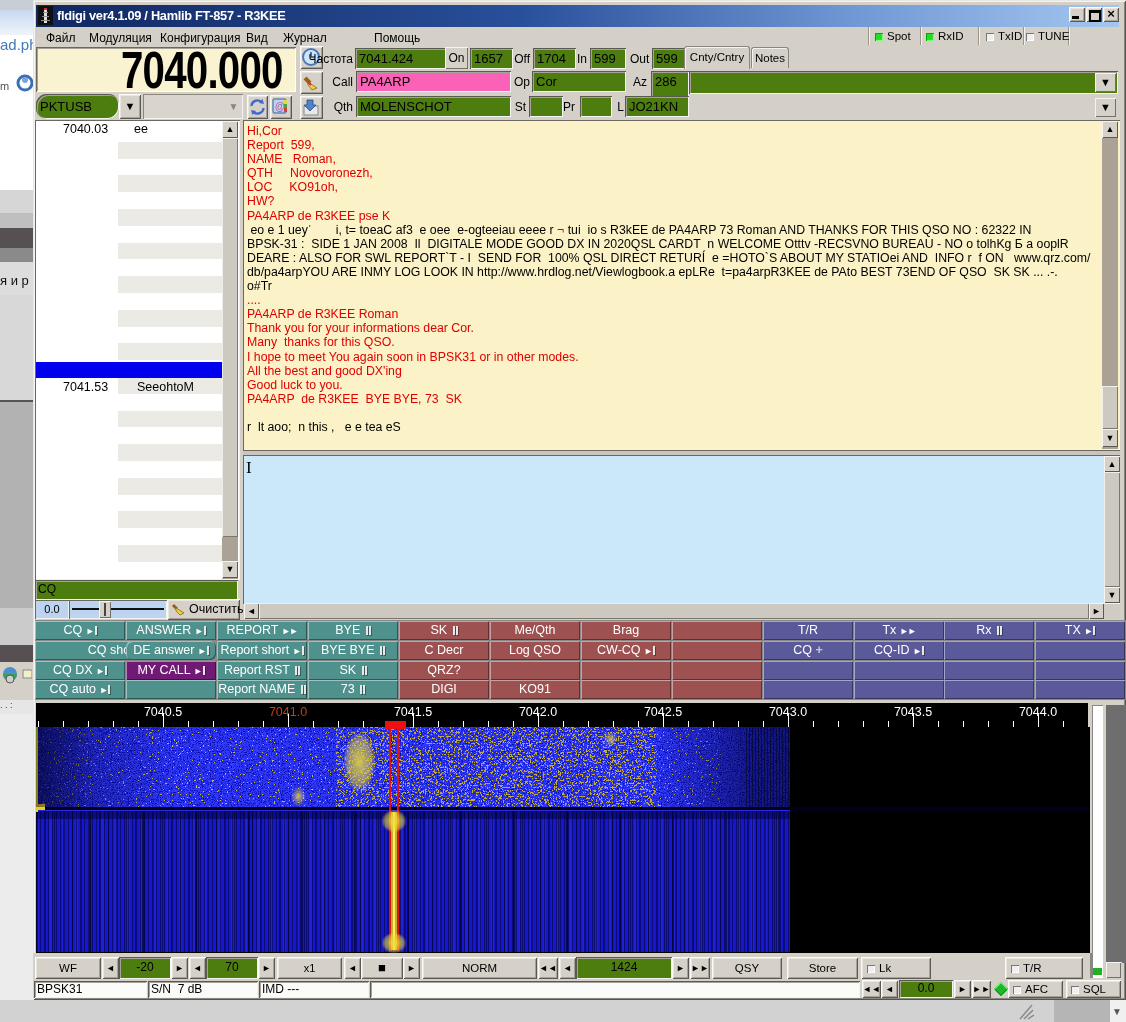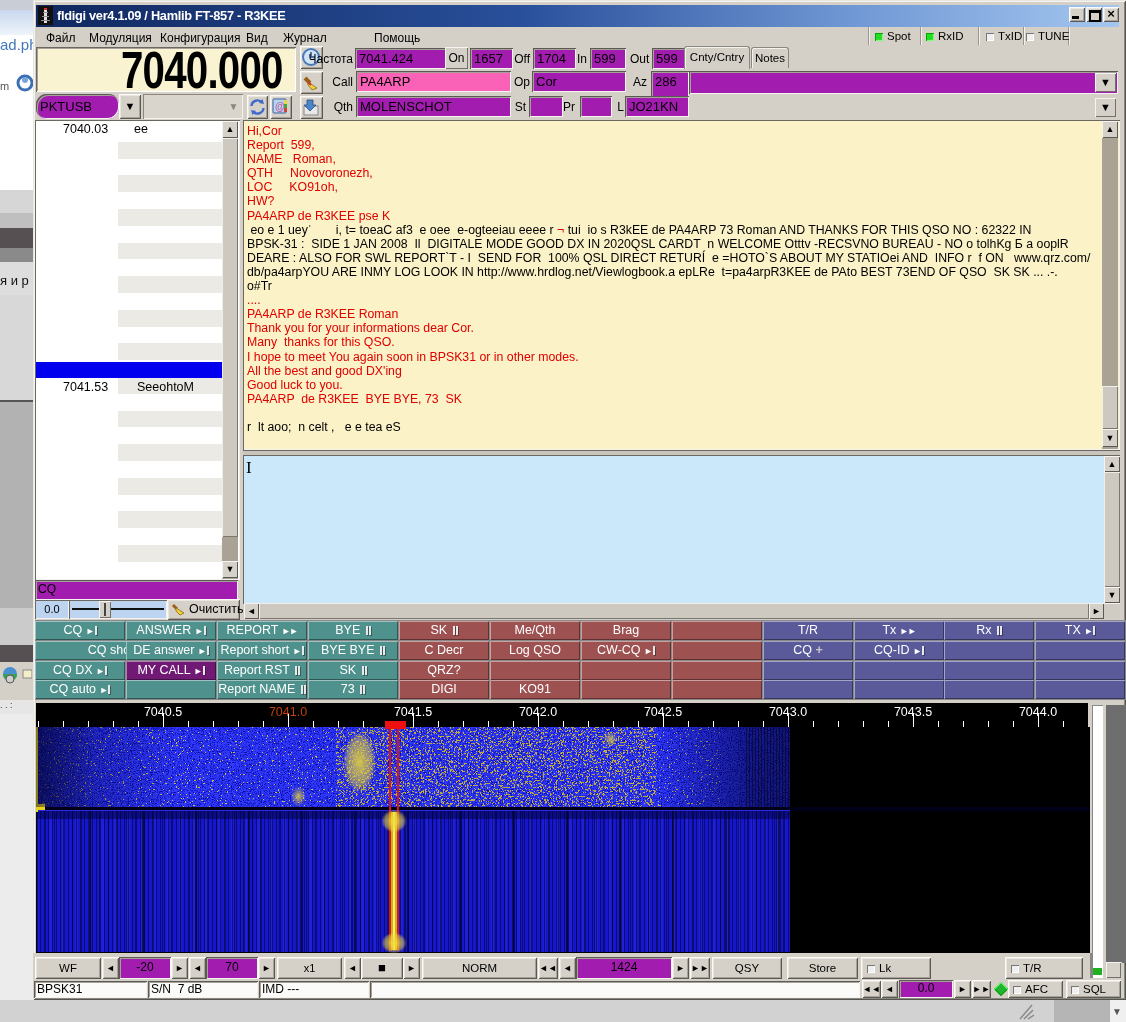--- a/index.html
+++ b/index.html
@@ -1,19 +1,19 @@
 <!DOCTYPE html>
 <html><head><meta charset="utf-8">
 <style>
 html,body{margin:0;padding:0;}
 #c{position:relative;width:1126px;height:1022px;background:#ebebeb;overflow:hidden;font-family:"Liberation Sans",sans-serif;}
 .a{position:absolute;}
 .up{background:#d5d1c9;box-shadow:inset 1px 1px 0 #fbfaf6,inset -1px -1px 0 #5c5954,inset 2px 2px 0 #e9e6e0,inset -2px -2px 0 #a6a29a;}
 .up1{background:#d5d1c9;box-shadow:inset 1px 1px 0 #f6f4f0,inset -1px -1px 0 #73706a;}
-.dn{background:#a21caf;box-shadow:inset 1px 1px 0 #5c5954,inset -1px -1px 0 #f6f4f0,inset 2px 2px 0 #a6a29a;}
+.dn{background:#4d7c0f;box-shadow:inset 1px 1px 0 #5c5954,inset -1px -1px 0 #f6f4f0,inset 2px 2px 0 #a6a29a;}
 .lbl{font-size:12px;color:#000;line-height:22px;text-align:right;}
 .inp{font-size:13px;color:#000;line-height:21px;padding-left:4px;white-space:nowrap;overflow:hidden;}
 .mb{color:#fff;font-size:12.5px;text-align:center;box-shadow:inset 1px 1px 0 rgba(255,255,255,.45),inset -1px -1px 0 rgba(0,0,0,.4);white-space:nowrap;overflow:hidden;}
 .pbar{display:inline-block;width:2px;height:9px;background:#e8e8e8;margin-left:1px;vertical-align:-1px;box-shadow:1px 1px 0 rgba(0,0,0,.35);}
 .pb2{display:inline-block;width:2px;height:9px;background:#e8e8e8;margin-left:2px;vertical-align:-1px;box-shadow:1px 1px 0 rgba(0,0,0,.35);}
 .tri{font-size:9px;letter-spacing:-1px;}
 .chk{display:inline-block;width:8px;height:8px;background:#efefef;box-shadow:inset 1px 1px 0 #777,inset -1px -1px 0 #fff;margin-right:4px;vertical-align:-1px;}
 .led{display:inline-block;width:8px;height:8px;background:#22dd22;box-shadow:inset 1px 1px 0 #0a0,inset -1px -1px 1px #8f8;margin-right:4px;vertical-align:-1px;}
 .sb{background:#d5d1c9;box-shadow:inset 1px 1px 0 #f6f4f0,inset -1px -1px 0 #5c5954;text-align:center;color:#000;}
 </style></head><body>
@@ -215,21 +215,21 @@
 o#Tr</span>
 ....
 PA4ARP de R3KEE Roman
 Thank you for your informations dear Cor.
 Many  thanks for this QSO.
 I hope to meet You again soon in BPSK31 or in other modes.
 All the best and good DX'ing
 Good luck to you.
 PA4ARP  de R3KEE  BYE BYE, 73  SK
 
-<span style="color:#000">r  lt aoo;  n celt ,   e e tea eS</span></div>
+<span style="color:#000">r  lt aoo;  n this ,   e e tea eS</span></div>
 
 <div class="a" style="left:1102px;top:121px;width:16px;height:328px;background:#a9a295;"></div>
 <div class="a sb" style="left:1102px;top:121px;width:16px;height:17px;font-size:9px;line-height:17px;">▲</div>
 <div class="a" style="left:1102px;top:386px;width:16px;height:43px;background:#cdc9c0;box-shadow:inset 1px 1px 0 #f0eee9,inset -1px -1px 0 #7a776f;"></div>
 <div class="a sb" style="left:1102px;top:429px;width:16px;height:18px;font-size:9px;line-height:18px;">▼</div>
 <div class="a" style="left:243px;top:450px;width:877px;height:5px;background:#c9c5bd;box-shadow:inset 0 1px 0 #6b6862;"></div>
 
 <div class="a" style="left:243px;top:455px;width:877px;height:149px;background:#cae8f9;box-shadow:inset 1px 1px 0 #6b6862,inset -1px -1px 0 #f4f2ee;"></div>
 <div class="a" style="left:246px;top:458px;width:12px;height:18px;font-family:'Liberation Serif',serif;font-size:17px;color:#000;">I</div>
 <div class="a" style="left:1104px;top:456px;width:16px;height:147px;background:#cdc9c0;"></div>
@@ -249,21 +249,21 @@
 <div class="a mb" style="left:308px;top:621px;width:90px;height:19px;line-height:19px;background:#4f918c;">BYE <span class="pb2"></span><span class="pbar" style="margin-left:1px;"></span></div>
 <div class="a mb" style="left:399px;top:621px;width:90px;height:19px;line-height:19px;background:#9d5151;">SK <span class="pb2"></span><span class="pbar" style="margin-left:1px;"></span></div>
 <div class="a mb" style="left:490px;top:621px;width:90px;height:19px;line-height:19px;background:#9d5151;">Me/Qth</div>
 <div class="a mb" style="left:581px;top:621px;width:90px;height:19px;line-height:19px;background:#9d5151;">Brag</div>
 <div class="a mb" style="left:672px;top:621px;width:90px;height:19px;line-height:19px;background:#9d5151;"></div>
 <div class="a mb" style="left:763px;top:621px;width:90px;height:19px;line-height:19px;background:#5a5a9b;">T/R</div>
 <div class="a mb" style="left:854px;top:621px;width:90px;height:19px;line-height:19px;background:#5a5a9b;">Tx <span class="tri">►►</span></div>
 <div class="a mb" style="left:944px;top:621px;width:90px;height:19px;line-height:19px;background:#5a5a9b;">Rx <span class="pb2"></span><span class="pbar" style="margin-left:1px;"></span></div>
 <div class="a mb" style="left:1035px;top:621px;width:90px;height:19px;line-height:19px;background:#5a5a9b;">TX <span class="tri">►</span><span class="pbar"></span></div>
 <div class="a mb" style="left:35px;top:641px;width:90px;height:19px;line-height:19px;background:#4f918c;padding-left:40px;">CQ short <span class="tri">►</span><span class="pbar"></span></div>
-<div class="a mb" style="left:126px;top:641px;width:90px;height:19px;line-height:19px;background:#4f918c;">DE answer <span class="tri">►</span><span class="pbar"></span></div>
+<div class="a mb" style="left:126px;top:641px;width:90px;height:19px;line-height:19px;background:#4f918c;border-radius:6px;">DE answer <span class="tri">►</span><span class="pbar"></span></div>
 <div class="a mb" style="left:217px;top:641px;width:90px;height:19px;line-height:19px;background:#4f918c;">Report short <span class="tri">►</span><span class="pbar"></span></div>
 <div class="a mb" style="left:308px;top:641px;width:90px;height:19px;line-height:19px;background:#4f918c;">BYE BYE <span class="pb2"></span><span class="pbar" style="margin-left:1px;"></span></div>
 <div class="a mb" style="left:399px;top:641px;width:90px;height:19px;line-height:19px;background:#9d5151;">C Decr</div>
 <div class="a mb" style="left:490px;top:641px;width:90px;height:19px;line-height:19px;background:#9d5151;">Log QSO</div>
 <div class="a mb" style="left:581px;top:641px;width:90px;height:19px;line-height:19px;background:#9d5151;">CW-CQ <span class="tri">►</span><span class="pbar"></span></div>
 <div class="a mb" style="left:672px;top:641px;width:90px;height:19px;line-height:19px;background:#9d5151;"></div>
 <div class="a mb" style="left:763px;top:641px;width:90px;height:19px;line-height:19px;background:#5a5a9b;">CQ <span style="color:#c8c8c8;font-weight:bold;">+</span></div>
 <div class="a mb" style="left:854px;top:641px;width:90px;height:19px;line-height:19px;background:#5a5a9b;">CQ-ID <span class="tri">►</span><span class="pbar"></span></div>
 <div class="a mb" style="left:944px;top:641px;width:90px;height:19px;line-height:19px;background:#5a5a9b;"></div>
 <div class="a mb" style="left:1035px;top:641px;width:90px;height:19px;line-height:19px;background:#5a5a9b;"></div>

